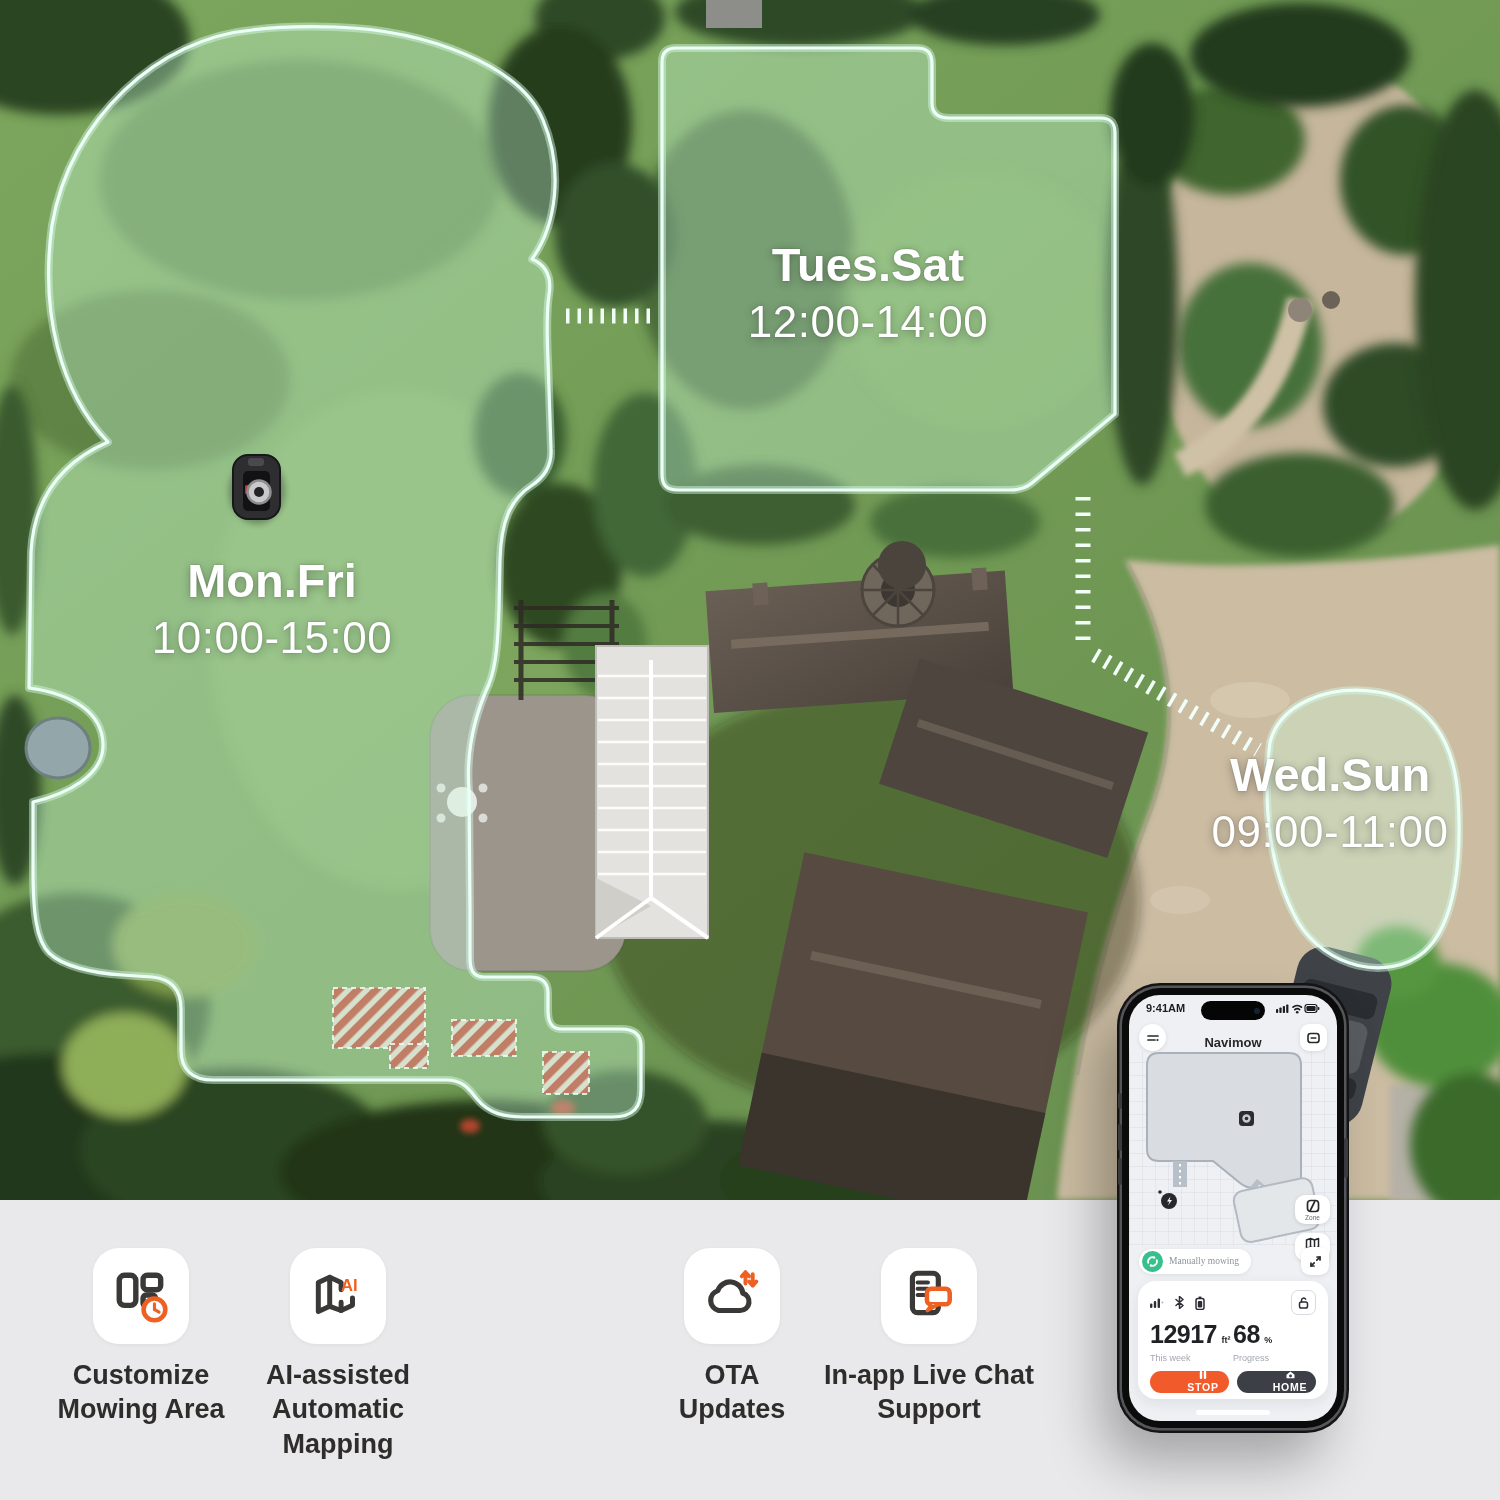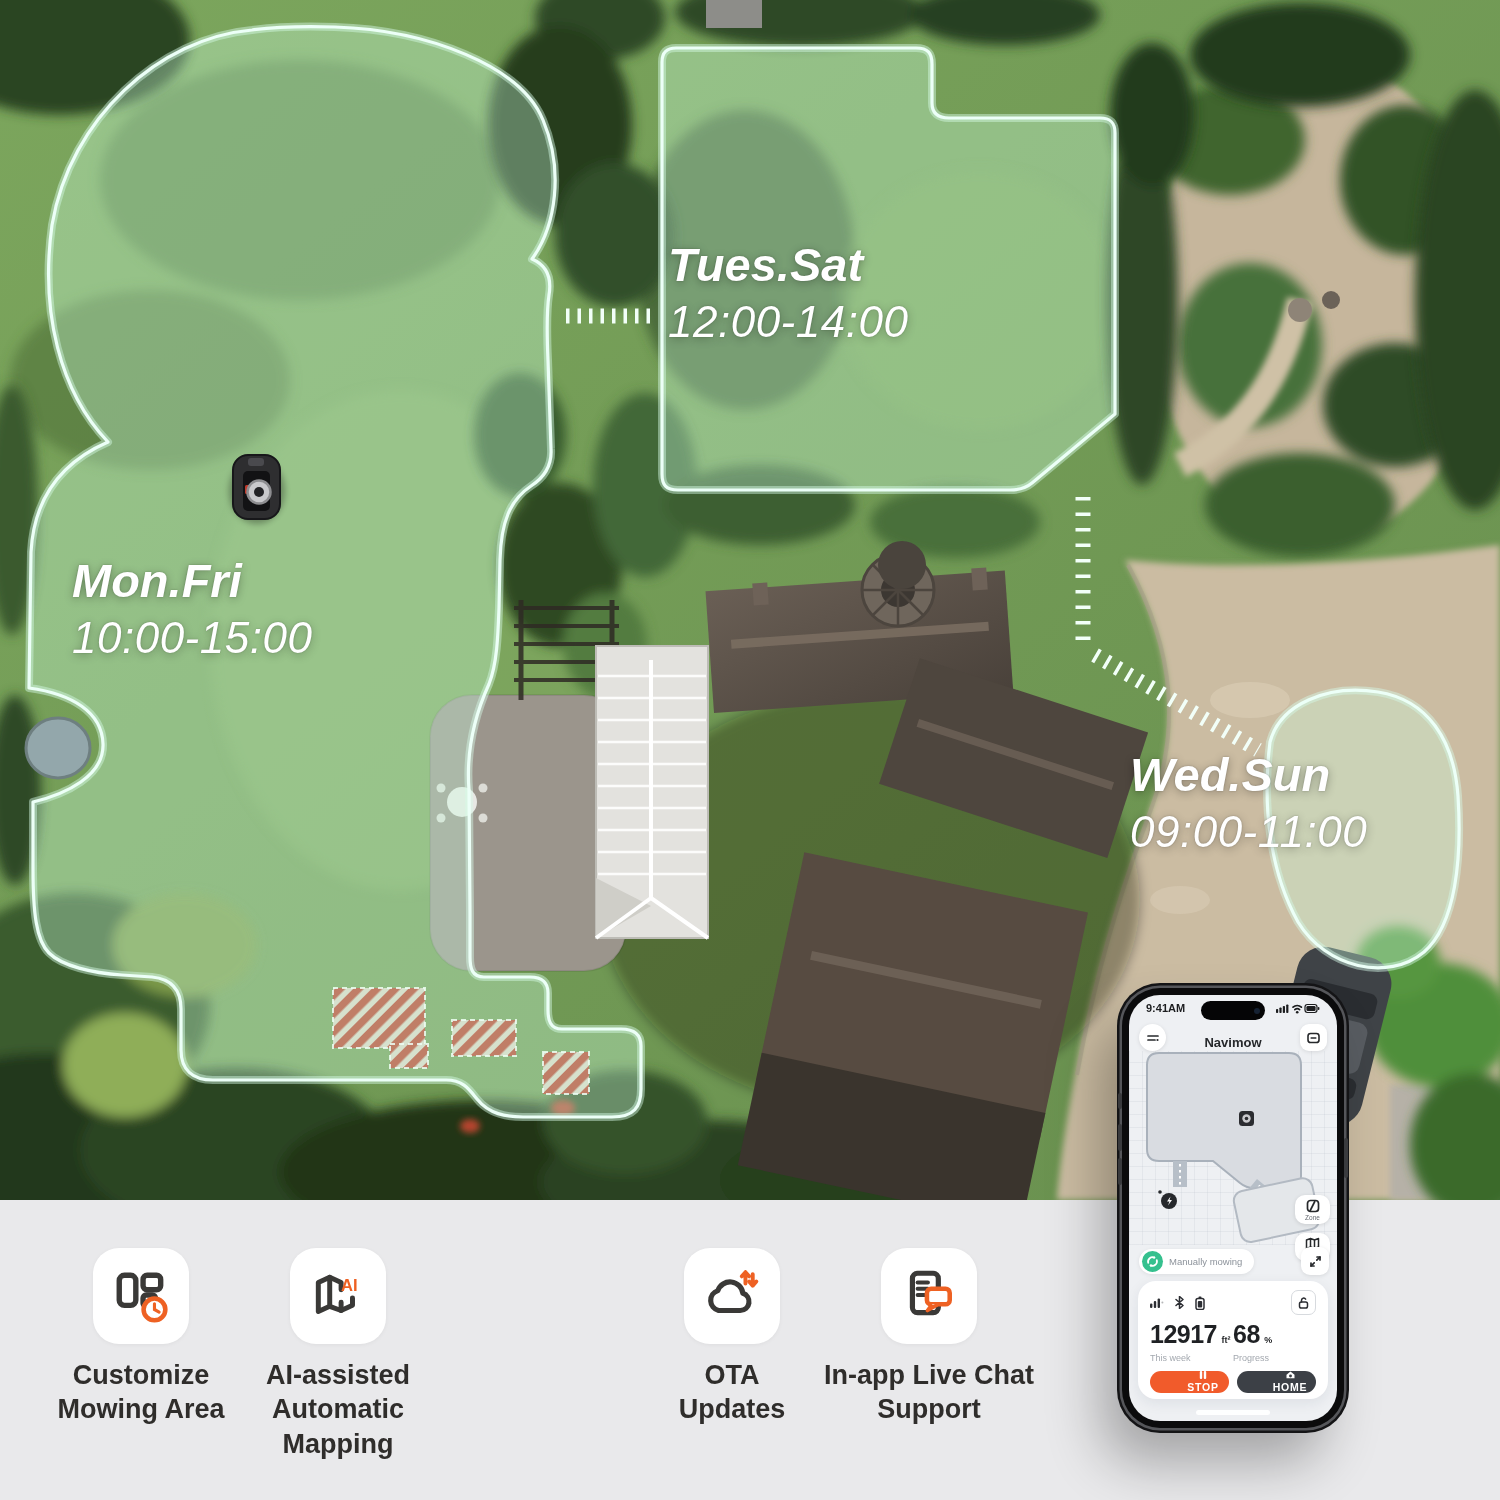--- a/index.html
+++ b/index.html
@@ -1,22 +1,22 @@
 <!DOCTYPE html>
 <html><head>
 <meta charset="utf-8">
 <style>
   html,body{margin:0;padding:0;}
   body{width:1500px;height:1500px;font-family:"Liberation Sans",sans-serif;background:#e9e9eb;}
   #stage{position:relative;width:1500px;height:1500px;overflow:hidden;background:#e9e9eb;}
   #scene{position:absolute;left:0;top:0;z-index:0;}
 
   
-  .zl{position:absolute;z-index:2;width:400px;text-align:left;color:#fff;font-weight:700;
-      font-size:47px;line-height:1.05;text-shadow:0 2px 10px rgba(0,0,0,.30),0 0 2px rgba(0,0,0,.25);font-style:italic;}
+  .zl{position:absolute;z-index:2;width:400px;text-align:center;color:#fff;font-weight:700;
+      font-size:47px;line-height:1.05;text-shadow:0 2px 10px rgba(0,0,0,.30),0 0 2px rgba(0,0,0,.25);}
   .zl .t{display:block;font-weight:400;font-size:44px;letter-spacing:.5px;margin-top:10px;}
   #zl1{left:72px;top:556px;} #zl2{left:668px;top:240px;} #zl3{left:1130px;top:750px;}
 
   
   .strip{position:absolute;left:0;top:1200px;width:1500px;height:300px;background:#e9e9eb;z-index:1;}
   .feature{position:absolute;top:48px;width:210px;text-align:center;}
   .f1{left:36px}.f2{left:233px}.f3{left:430px}.f4{left:627px}.f5{left:824px}
   .tile{width:96px;height:96px;margin:0 auto;background:#fff;border-radius:26px;
         display:flex;align-items:center;justify-content:center;box-shadow:0 1px 4px rgba(0,0,0,.05);}
   .f-label{margin-top:14px;font-size:27px;font-weight:700;color:#2f2d2b;line-height:1.27;}
@@ -43,21 +43,21 @@
   .hbtn.sq{border-radius:9px;}
   .p-title{font-size:13px;font-weight:700;color:#26282b;margin-top:9px;}
   .p-map{position:absolute;top:56px;left:0;right:0;height:194px;
          background-image:repeating-linear-gradient(0deg,rgba(170,178,190,.16) 0 1px,transparent 1px 13px),
                           repeating-linear-gradient(90deg,rgba(170,178,190,.16) 0 1px,transparent 1px 13px);}
   .mini-btn{position:absolute;right:7px;width:35px;background:#fff;border-radius:10px;
             box-shadow:0 1px 4px rgba(0,0,0,.12);display:flex;flex-direction:column;align-items:center;
             padding:4px 0 3px;}
   .mini-btn .mlab{font-size:6.5px;color:#62676e;margin-top:1px;}
   .mb-zone{top:144px}.mb-area{top:182px}
-  .p-pillrow{position:absolute;top:252px;left:10px;right:8px;display:flex;justify-content:space-between;align-items:center;}
+  .p-pillrow{position:absolute;top:252px;left:10px;right:8px;display:flex;justify-content:space-between;align-items:center;font-family:Liberation Serif, serif;}
   .pill{display:flex;align-items:center;gap:6px;background:#fff;border-radius:14px;padding:2px 12px 2px 3px;
         box-shadow:0 1px 4px rgba(0,0,0,.08);}
   .pill-ic{width:21px;height:21px;border-radius:50%;background:#35c08e;display:flex;align-items:center;justify-content:center;}
   .pill-tx{font-size:9.5px;color:#8d939b;}
   .exp-btn{width:28px;height:28px;background:#fff;border-radius:9px;display:flex;align-items:center;
            justify-content:center;box-shadow:0 1px 4px rgba(0,0,0,.10);}
   .p-card{position:absolute;left:9px;right:9px;top:286px;height:118px;background:#fff;border-radius:18px;
           box-shadow:0 4px 14px rgba(30,40,60,.08);padding:9px 12px 8px;box-sizing:border-box;}
   .c-row1{display:flex;align-items:center;gap:11px;}
   .lockbtn{margin-left:auto;width:23px;height:23px;border:1.4px solid #d7dade;border-radius:7px;

